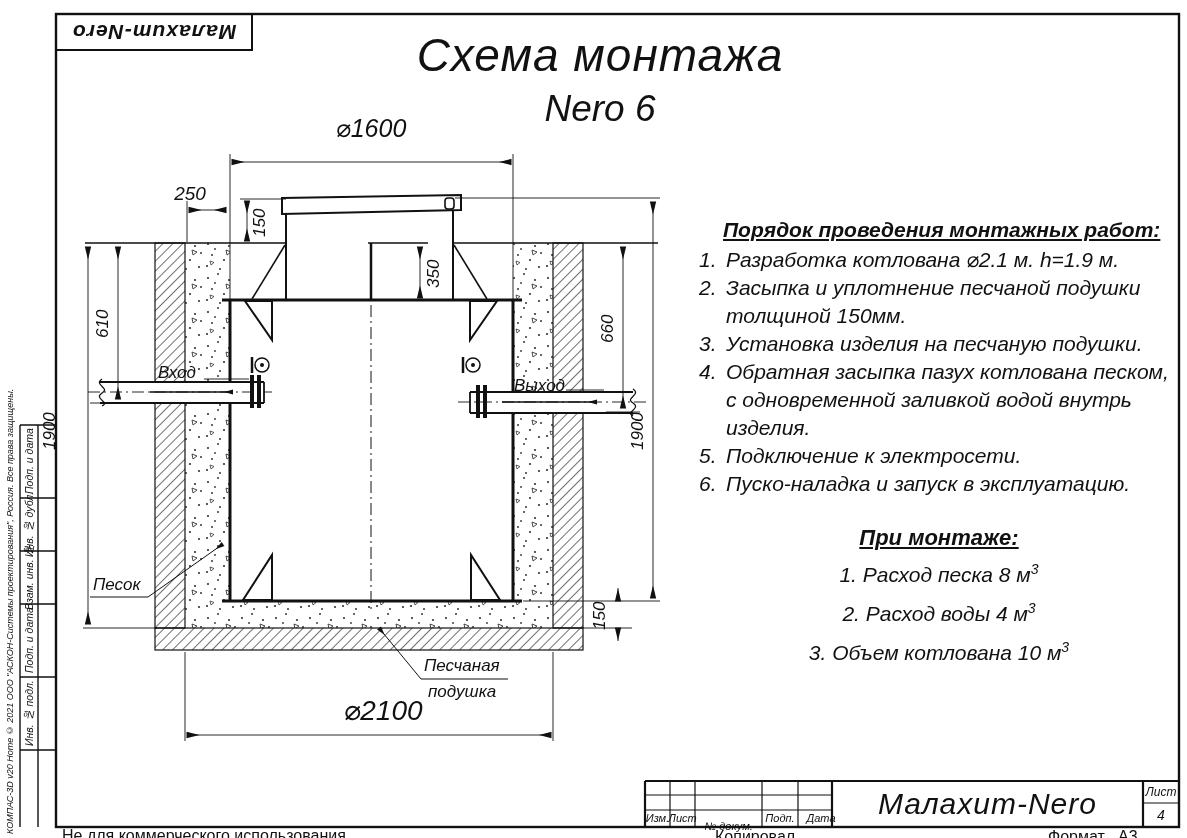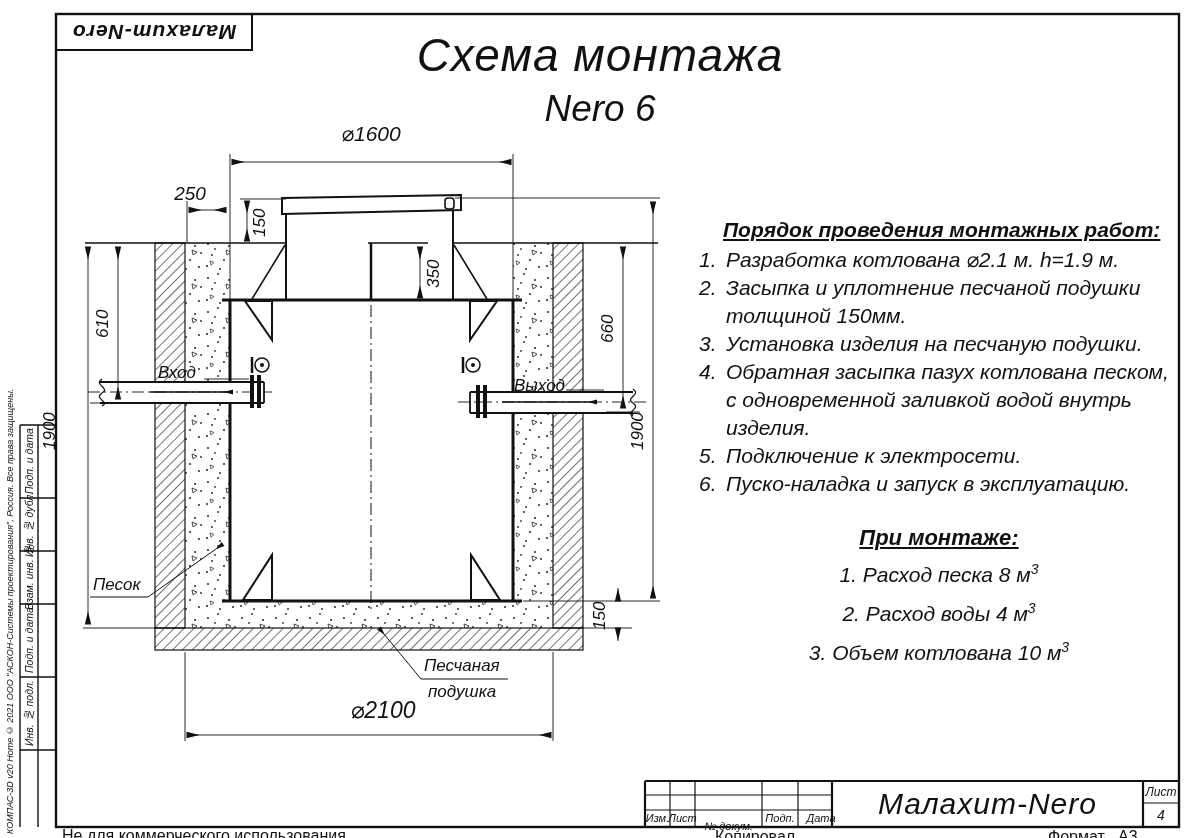--- a/index.html
+++ b/index.html
@@ -202,30 +202,30 @@
     </g>
   </svg>
 
   <div class="abs ctr" style="left:56px;top:14px;width:196px;height:36px;">
     <span class="logo">Малахит-Nero</span>
   </div>
 
   <div class="abs ctr title1" style="left:330px;top:26px;width:540px;height:58px;">Схема монтажа</div>
   <div class="abs ctr title2" style="left:330px;top:86px;width:540px;height:46px;">Nero 6</div>
 
-  <div class="abs ctr dimh" style="left:296px;top:122px;width:150px;height:24px;font-size:21px;">⌀1600</div>
+  <div class="abs ctr dimh" style="left:296px;top:116px;width:150px;height:24px;font-size:25px;">⌀1600</div>
   <div class="abs ctr dimh" style="left:160px;top:184px;width:60px;height:20px;">250</div>
   <div class="abs vtext dimv" style="left:250px;top:202px;width:20px;height:42px;">150</div>
   <div class="abs vtext dimv" style="left:424px;top:250px;width:20px;height:48px;">350</div>
   <div class="abs vtext dimv" style="left:93px;top:300px;width:20px;height:48px;">610</div>
   <div class="abs vtext dimv" style="left:40px;top:402px;width:20px;height:58px;">1900</div>
   <div class="abs vtext dimv" style="left:598px;top:305px;width:20px;height:48px;">660</div>
   <div class="abs vtext dimv" style="left:628px;top:402px;width:20px;height:58px;">1900</div>
   <div class="abs vtext dimv" style="left:590px;top:595px;width:20px;height:42px;">150</div>
-  <div class="abs ctr dimh" style="left:308px;top:697px;width:150px;height:26px;font-size:23px;">⌀2100</div>
+  <div class="abs ctr dimh" style="left:308px;top:697px;width:150px;height:26px;font-size:28px;">⌀2100</div>
 
   <div class="abs leader" style="left:158px;top:363px;">Вход</div>
   <div class="abs leader" style="left:514px;top:376px;">Выход</div>
   <div class="abs leader" style="left:93px;top:575px;">Песок</div>
   <div class="abs leader" style="left:424px;top:656px;">Песчаная</div>
   <div class="abs leader" style="left:428px;top:682px;">подушка</div>
 
   <div class="abs instr" style="left:699px;top:216px;width:480px;">
     <div class="hd">Порядок проведения монтажных работ:</div>
     <div class="item">

